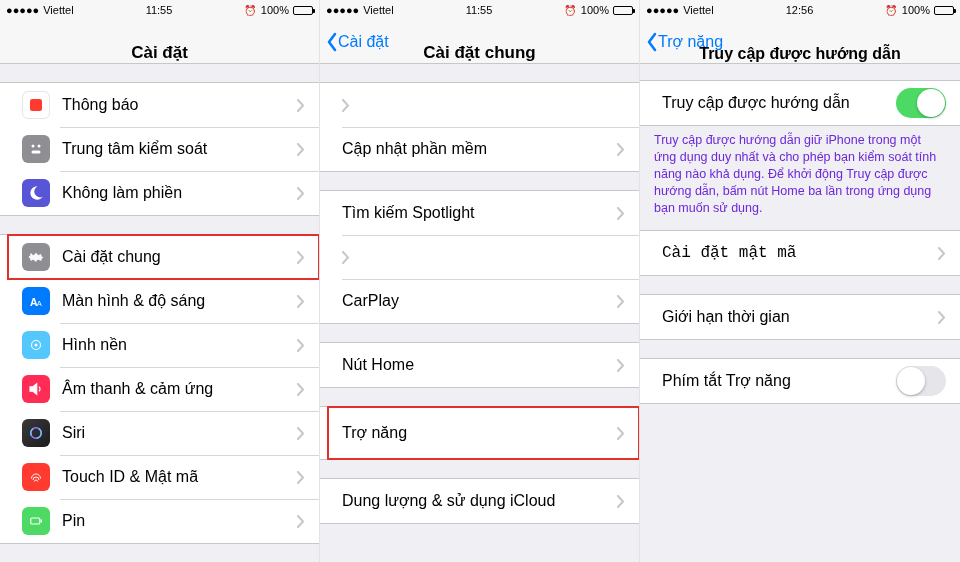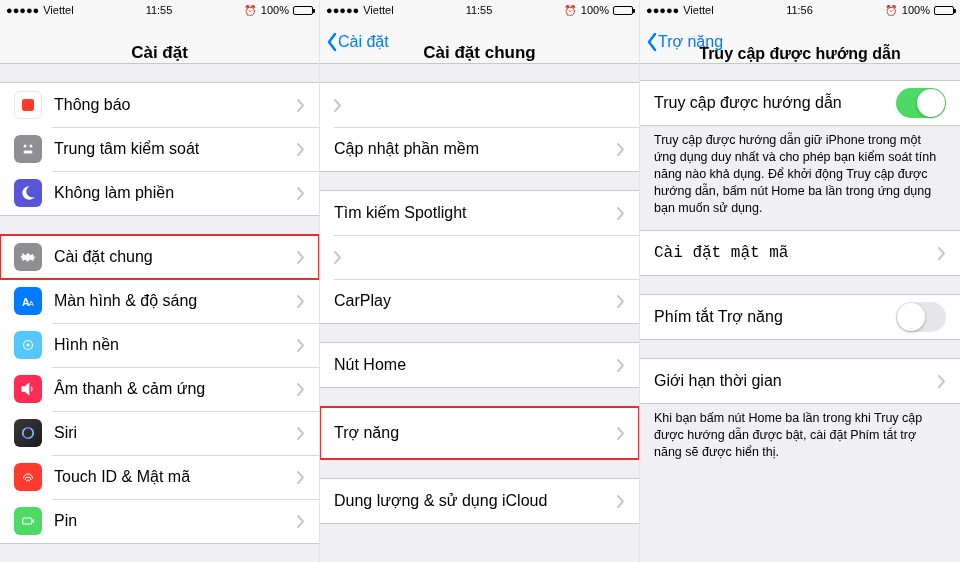--- a/index.html
+++ b/index.html
@@ -22,37 +22,37 @@
   .navbar { height: 44px; background: #f7f7f8; border-bottom: 1px solid #c7c7cb; display: flex; align-items: flex-end; justify-content: center; position: relative; }
   .navbar .title { font-size: 17px; font-weight: 600; color:#000; text-align:center; }
   .navbar .back { position: absolute; left: 6px; top: 0; bottom:0; display:flex; align-items:center; color:#007aff; font-size:16px; }
   .navbar .back svg { width:12px; height:20px; }
 
   
   .content { flex:1; overflow:hidden; }
   .group { margin-top: 18px; background:#fff; border-top:1px solid #c7c7cb; border-bottom:1px solid #c7c7cb; }
   .group.first { margin-top: 18px; }
   .pane3 .group.first { margin-top: 16px; }
-  .row { min-height: 44px; display:flex; align-items:center; padding: 0 14px 0 14px; position:relative; background:#fff; }
+  .row { min-height: 44px; display:flex; align-items:center; padding: 0 14px 0 14px; position:relative; background:#fff;margin-left:8px; }
   .row + .row::before { content:""; position:absolute; left:14px; right:0; top:0; height:1px; background:#c7c7cb; transform: scaleY(0.7); }
   .row.icon-row + .row.icon-row::before { left:52px; }
   .row .label { font-size: 16px; color:#000; flex:1; }
   .row .chevron { color:#c7c7cc; }
   .row .chevron svg { width:8px; height:13px; display:block; }
   .row .appicon { width:28px; height:28px; border-radius:6px; margin-right:12px; display:flex; align-items:center; justify-content:center; flex-shrink:0; }
   .row.highlight { outline: 2px solid #e2302a; outline-offset:-1px; z-index:2; }
 
   
   .toggle { width:50px; height:30px; border-radius:15px; position:relative; background:#e5e5ea; flex-shrink:0; }
   .toggle .knob { width:28px; height:28px; background:#fff; border-radius:50%; position:absolute; top:1px; left:1px; box-shadow:0 1px 3px rgba(0,0,0,0.3); }
   .toggle.on { background:#4cd964; }
   .toggle.on .knob { left:auto; right:1px; }
 
   
-  .footer { font-size: 12.5px; color:#000000; padding: 6px 14px 0 14px; line-height:1.35; }
+  .footer { font-size: 12.5px; color:#6d28d9; padding: 6px 14px 0 14px; line-height:1.35; }
 
   
   .appicon svg { width:18px; height:18px; }
 </style>
 </head>
 <body>
 
 <div class="container">
 
   <div class="pane">
@@ -322,21 +322,21 @@
       </div>
     </div>
   </div>
 
   <div class="pane pane3">
     <div class="statusbar">
       <div class="left">
         <span class="dots">●●●●●</span>
         <span>Viettel</span>
       </div>
-      <div>11:56</div>
+      <div>12:56</div>
       <div class="right">
         <span class="alarm">⏰</span>
         <span>100%</span>
         <span class="battery">
             <span class="batt-body"><span class="batt-fill"></span></span>
           </span>
       </div>
     </div>
     <div class="navbar">
       <div class="back">
@@ -364,34 +364,33 @@
           <div class="chevron">
               <svg viewBox="0 0 8 13">
                 <path d="M1 1l5 5.5L1 12" stroke="#c7c7cc" stroke-width="2" fill="none" stroke-linecap="round"></path>
               </svg>
             </div>
         </div>
       </div>
 
       <div class="group">
         <div class="row">
+          <div class="label">Giới hạn thời gian</div>
+          <div class="chevron">
+              <svg viewBox="0 0 8 13">
+                <path d="M1 1l5 5.5L1 12" stroke="#c7c7cc" stroke-width="2" fill="none" stroke-linecap="round"></path>
+              </svg>
+            </div>
+        </div>
+      </div>
+
+      <div class="group">
+        <div class="row">
           <div class="label">Phím tắt Trợ năng</div>
           <div class="toggle">
               <div class="knob"></div>
             </div>
         </div>
       </div>
-
-      <div class="group">
-        <div class="row">
-          <div class="label">Giới hạn thời gian</div>
-          <div class="chevron">
-              <svg viewBox="0 0 8 13">
-                <path d="M1 1l5 5.5L1 12" stroke="#c7c7cc" stroke-width="2" fill="none" stroke-linecap="round"></path>
-              </svg>
-            </div>
-        </div>
-      </div>
-      <div class="footer">Khi bạn bấm nút Home ba lần trong khi Truy cập được hướng dẫn được bật, cài đặt Phím tắt trợ năng sẽ được hiển thị.</div>
     </div>
   </div>
 
 </div>
 
 </body></html>

